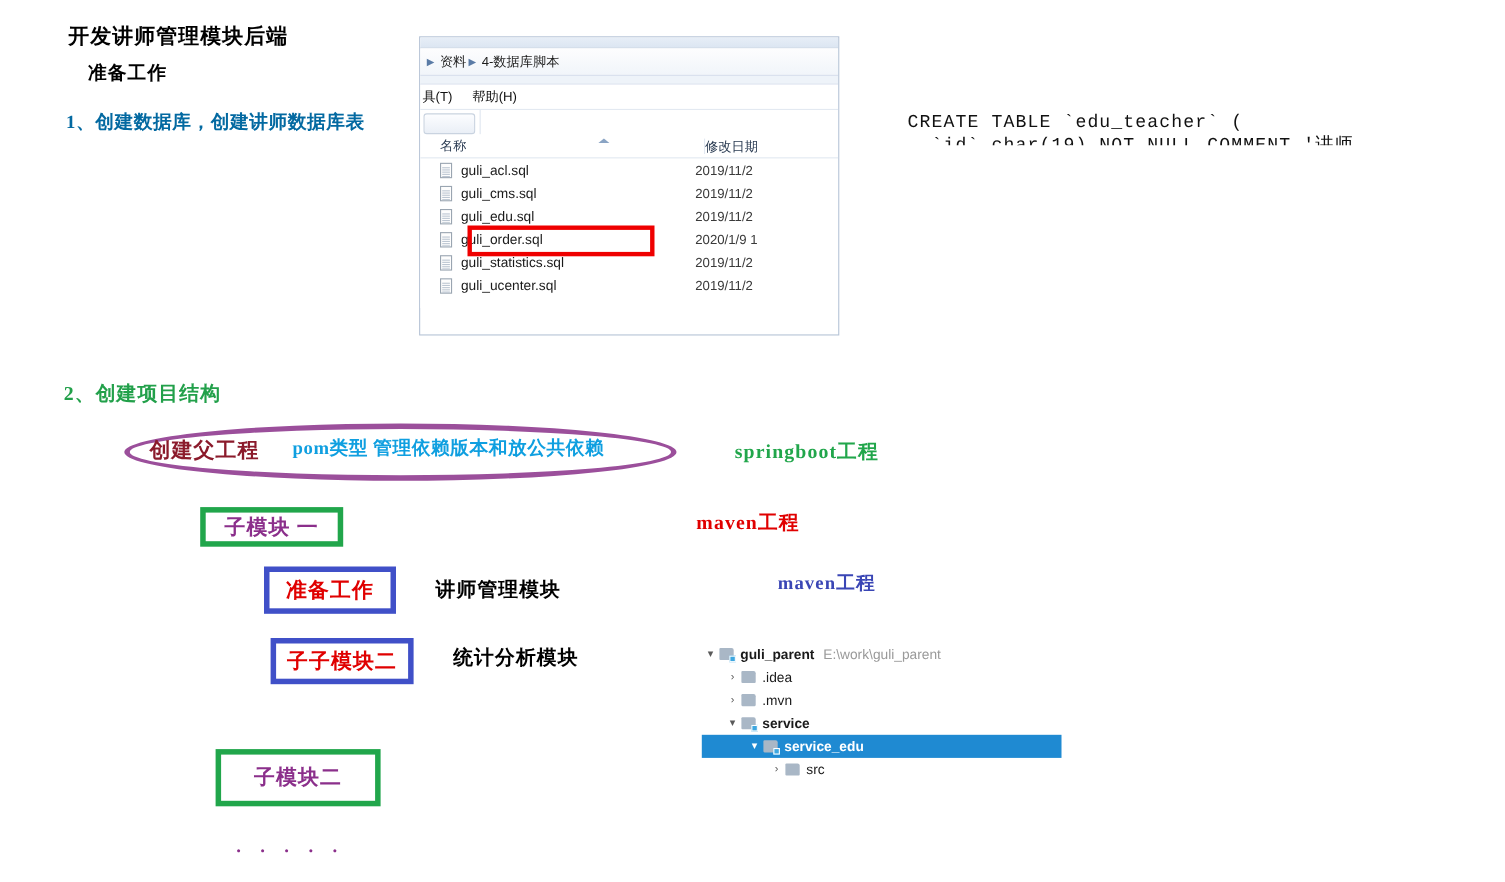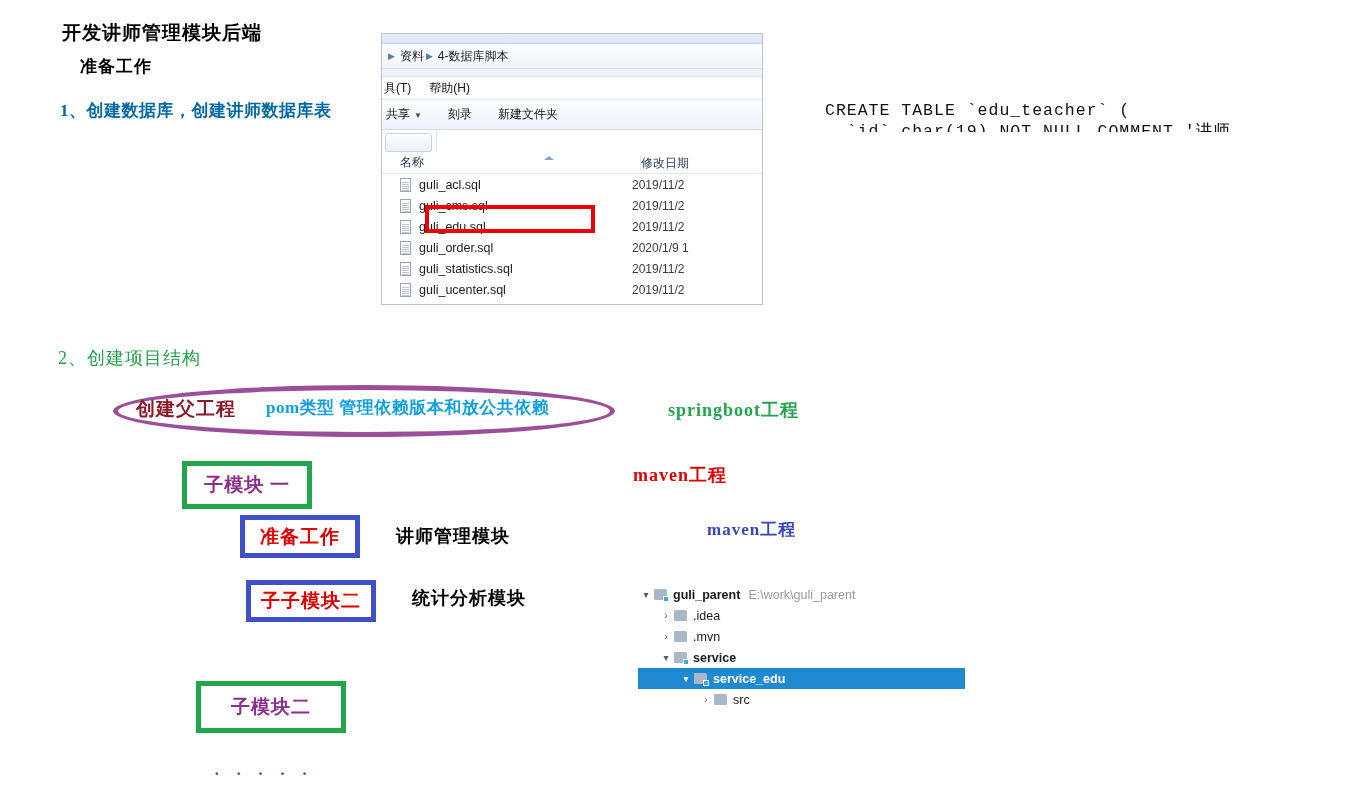--- a/index.html
+++ b/index.html
@@ -35,21 +35,21 @@
   #step1 {
     left: 60px; top: 99px;
     font-family: "Liberation Serif", "DejaVu Serif", serif;
     font-size: 17px; font-weight: bold; color: #0369a1;
     letter-spacing: 0.5px;
     white-space: nowrap;
   }
   #step2 {
     left: 58px; top: 346px;
     font-family: "Liberation Serif", "DejaVu Serif", serif;
-    font-size: 18px; font-weight: normal; color: #22a04a;
+    font-size: 18px; font-weight: bold; color: #22a04a;
     letter-spacing: 1px;
     white-space: nowrap;
   }
 
   
   #explorer {
     left: 381px; top: 33px;
     width: 382px; height: 272px;
     background: #ffffff;
     border: 1px solid #b5c3d6;
@@ -256,21 +256,21 @@
     font-family: "Liberation Serif", "DejaVu Serif", serif;
     font-weight: bold;
     letter-spacing: 1px;
     white-space: nowrap;
   }
   .box-green { border: 5px solid #21a64b; }
   .box-blue  { border: 5px solid #4050c8; }
   .txt-purple { color: #8b2f8b; font-size: 19px; }
   .txt-red    { color: #e00000; font-size: 19px; }
 
-  #box-sub1  { left: 182px; top: 461px; width: 130px; height: 48px; }
+  #box-sub1  { left: 182px; top: 461px; width: 130px; height: 36px; }
   #box-sub1b { left: 240px; top: 515px; width: 120px; height: 43px; }
   #box-sub2b { left: 246px; top: 580px; width: 130px; height: 42px; }
   #box-sub2  { left: 196px; top: 665px; width: 150px; height: 52px; margin-top: 16px; }
 
   
   .plain-label {
     font-family: "Liberation Serif", "DejaVu Serif", serif;
     font-size: 18px; font-weight: bold; color: #000;
     letter-spacing: 1px;
     white-space: nowrap;
@@ -369,27 +369,20 @@
     <span class="crumb-txt">4-数据库脚本</span>
   </div>
 
   <div class="exp-gap"></div>
 
   <div class="exp-menubar">
     <span class="menu-item">具(T)</span>
     <span class="menu-item">帮助(H)</span>
   </div>
 
-  <div class="exp-toolbar">
-    <span class="tool-item">
-      <span>共享</span><span class="caret">▼</span>
-    </span>
-    <span class="tool-item">刻录</span>
-    <span class="tool-item">新建文件夹</span>
-  </div>
 
   <div class="exp-body">
     <div class="exp-nav">
       <div class="nav-pill"></div>
     </div>
     <div class="exp-list">
       <div class="col-head">
         <div class="col-name">
           <span>名称</span>
           <span class="sort-tri"></span>

